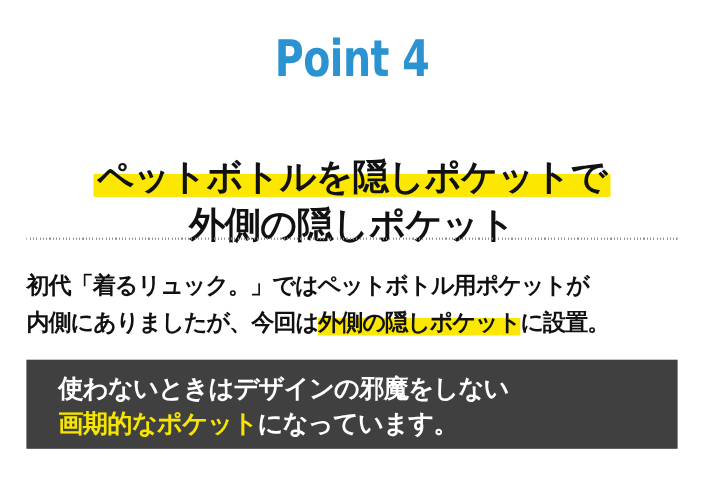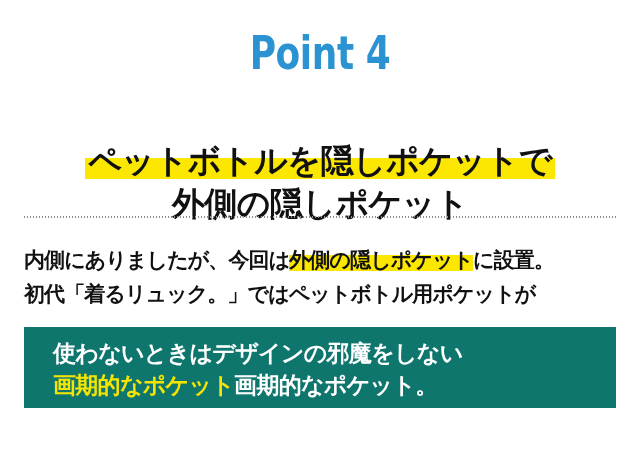--- a/index.html
+++ b/index.html
@@ -97,21 +97,21 @@
                 rgba(255,255,255,0) 16px, rgba(255,255,255,0) 100%);
   }
 
   
   .callout {
     position: absolute;
     left: 24px;
     top: 327px;
     width: 592px;
     height: 81px;
-    background: #0f766e;
+    background: #404040;
     box-sizing: border-box;
   }
   .callout-text {
     position: absolute;
     left: 29px;
     top: 10px;
     color: #ffffff;
     font-weight: bold;
     font-size: 23px;
     line-height: 32px;
@@ -131,28 +131,28 @@
   <div class="headline">
     <span class="hl-line">
       <span class="marker-yellow">ペットボトルを隠しポケットで</span>
     </span>
     <span class="hl-line">外側の隠しポケット</span>
   </div>
 
   <div class="divider"></div>
 
   <div class="body-copy">
+    <span class="bc-line">初代「着るリュック。」ではペットボトル用ポケットが</span>
     <span class="bc-line">
       <span>内側にありましたが、今回は</span><span class="marker-yellow-sm">外側の隠しポケット</span><span>に設置。</span>
     </span>
-    <span class="bc-line">初代「着るリュック。」ではペットボトル用ポケットが</span>
   </div>
 
   <div class="callout">
     <div class="callout-text">
       <span class="co-line">使わないときはデザインの邪魔をしない</span>
       <span class="co-line">
-        <span class="accent-yellow">画期的なポケット</span><span>画期的なポケット。</span>
+        <span class="accent-yellow">画期的なポケット</span><span>になっています。</span>
       </span>
     </div>
   </div>
 
 </div>
 
 </body></html>

